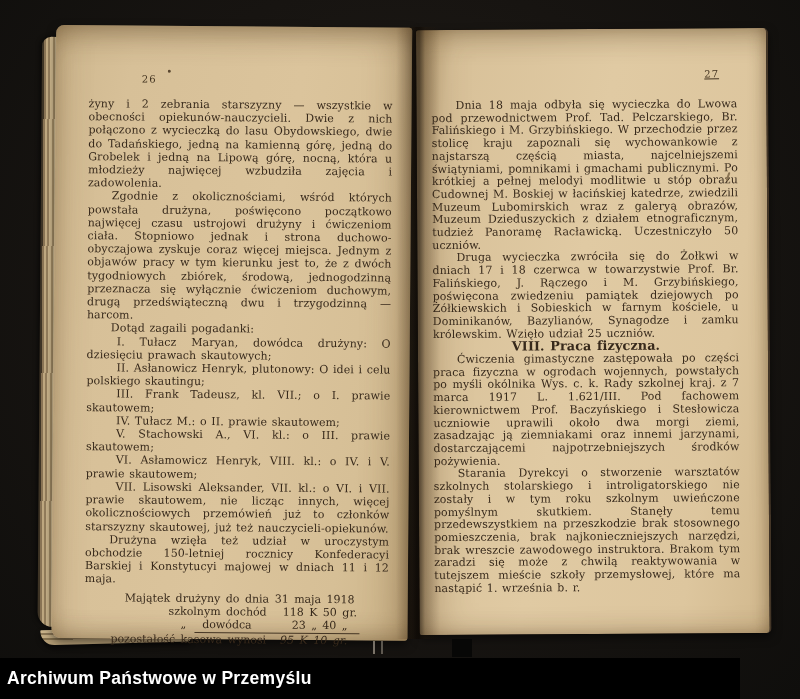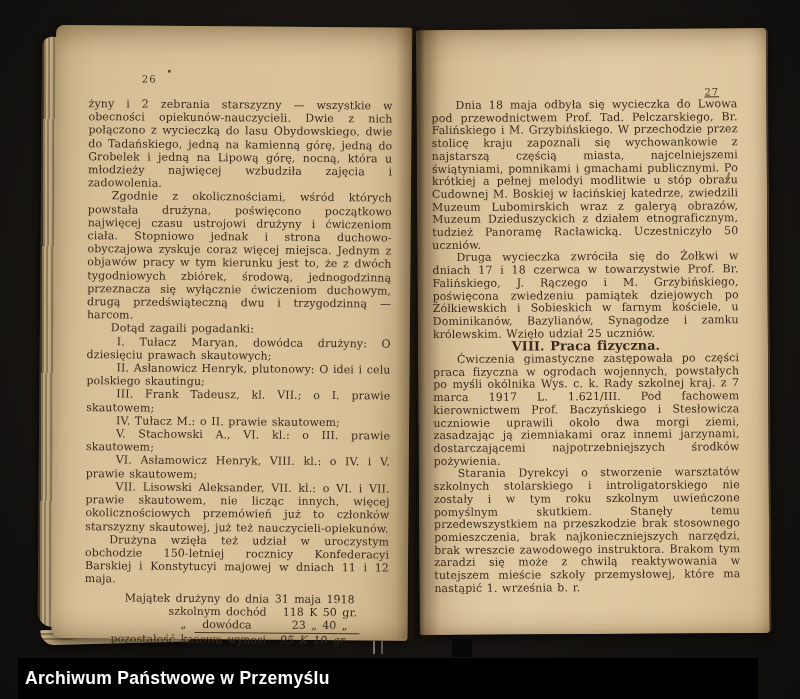--- a/index.html
+++ b/index.html
@@ -36,21 +36,21 @@
                inset 0 22px 30px -20px rgba(70,48,20,.42),
                inset 0 -16px 24px -18px rgba(70,48,20,.32),
                0 4px 10px rgba(0,0,0,.5);}
 
   .gutter{position:absolute;left:396px;top:27px;width:44px;height:612px;pointer-events:none;
     background:linear-gradient(90deg,rgba(40,25,8,0) 0%,rgba(40,25,8,.26) 34%,rgba(14,8,2,.55) 47%,rgba(14,8,2,.55) 53%,rgba(40,25,8,.24) 66%,rgba(40,25,8,0) 100%);}
 
   
   .pgnum{position:absolute;font-size:10px;letter-spacing:1px;color:#41321f;}
   .pgnumL{left:50px;top:48px;margin-left:36px;}
-  .pgnumR{left:288px;top:58px;text-decoration:underline;}
+  .pgnumR{left:288px;top:40px;text-decoration:underline;}
 
   .text{position:absolute;text-align:justify;}
   .textL{left:33px;top:72px;width:304px;font-size:11px;line-height:13.2px;}
   .textR{left:15px;top:70px;width:306px;font-size:11px;line-height:12.7px;}
   .text p{margin:0;text-indent:24px;word-spacing:1px;letter-spacing:.1px;}
   .text p.flush{text-indent:0;}
   .text p.item{text-indent:30px;}
 
   .heading{text-align:center;font-weight:700;font-size:12.8px;letter-spacing:1.2px;
     word-spacing:3px;margin:24px 0 11px 0;text-indent:0 !important;}
@@ -68,21 +68,21 @@
 
   
   .speck1{position:absolute;left:112px;top:44px;width:3px;height:3px;border-radius:50%;background:#5a4730;}
   .speck2{position:absolute;left:727px;top:172px;width:2px;height:9px;background:#8a7454;transform:rotate(20deg);border-radius:2px;}
   .endband{position:absolute;left:373px;top:641px;width:2px;height:13px;background:rgba(205,195,178,.55);}
   .endband2{position:absolute;left:381px;top:641px;width:2px;height:13px;background:rgba(205,195,178,.4);}
   .clampshadow{position:absolute;left:452px;top:639px;width:20px;height:18px;background:#070706;}
 
   
   .caption{position:absolute;left:0;top:658px;width:740px;height:41px;background:#000;
-    display:flex;align-items:center;margin-left:18px;}
+    display:flex;align-items:center;}
   .caption span{font-family:"Liberation Sans","DejaVu Sans",sans-serif;font-weight:700;
     font-size:17.5px;color:#fff;padding-left:7px;letter-spacing:.3px;}
 </style>
 </head>
 <body>
 
 <div class="stage">
 
   <div class="pagewrap wrapL">
     <div class="edge-stack"></div>

